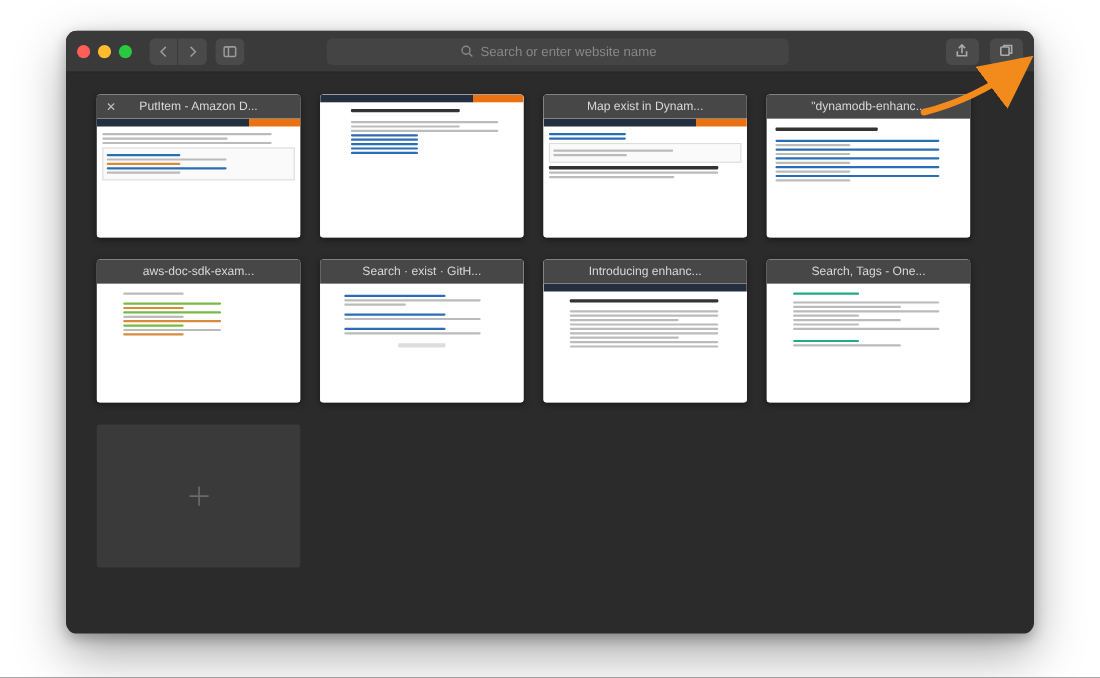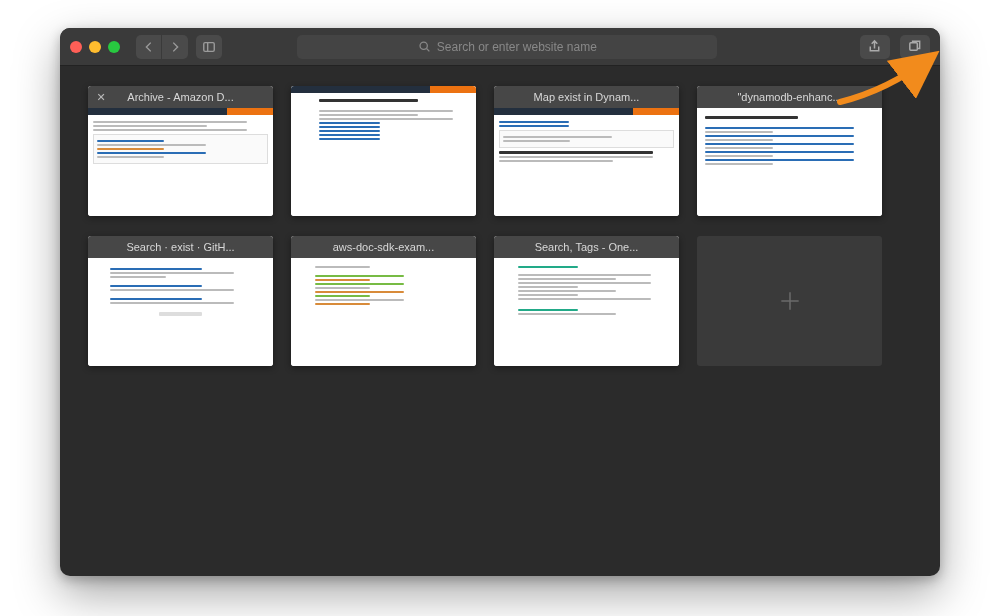--- a/index.html
+++ b/index.html
@@ -211,21 +211,21 @@
           </svg>
       </div>
     </div>
   </div>
 
   <div class="grid">
 
     <div class="tab-card">
       <div class="tab-header">
         <span class="tab-close">✕</span>
-        <span>Archive - Amazon D...</span>
+        <span>PutItem - Amazon D...</span>
       </div>
       <div class="thumb">
         <div class="aws-bar"></div>
         <div class="aws-content">
           <div class="fake-line l"></div>
             <div class="fake-line m"></div>
             <div class="fake-line l"></div>
           <div class="code-box">
             <div class="fake-line s blue"></div>
               <div class="fake-line m"></div>
@@ -286,41 +286,20 @@
           <div class="fake-line l blue"></div>
             <div class="fake-line s"></div>
           <div class="fake-line l blue"></div>
             <div class="fake-line s"></div>
           <div class="fake-line l blue"></div>
             <div class="fake-line s"></div>
           <div class="fake-line l blue"></div>
             <div class="fake-line s"></div>
           <div class="fake-line l blue"></div>
             <div class="fake-line s"></div>
-        </div>
-      </div>
-    </div>
-
-    <div class="tab-card">
-      <div class="tab-header">
-        <span>Search · exist · GitH...</span>
-      </div>
-      <div class="thumb">
-        <div class="aws-content" style="padding:8px 22px;">
-          <div class="fake-line m blue"></div>
-            <div class="fake-line l"></div>
-            <div class="fake-line s"></div>
-          <div style="height:3px"></div>
-          <div class="fake-line m blue"></div>
-            <div class="fake-line l"></div>
-          <div style="height:3px"></div>
-          <div class="fake-line m blue"></div>
-            <div class="fake-line l"></div>
-          <div style="height:6px"></div>
-          <div class="fake-line s" style="margin:0 auto;width:30%;background:#ddd;height:4px;"></div>
         </div>
       </div>
     </div>
 
     <div class="tab-card">
       <div class="tab-header">
         <span>aws-doc-sdk-exam...</span>
       </div>
       <div class="thumb">
         <div class="aws-content" style="padding:6px 24px;">
@@ -331,21 +310,63 @@
           <div class="fake-line m" style="background:#7b4;"></div>
           <div class="fake-line s"></div>
           <div class="fake-line m or"></div>
           <div class="fake-line s" style="background:#7b4;"></div>
           <div class="fake-line m"></div>
           <div class="fake-line s or"></div>
         </div>
       </div>
     </div>
 
-
+    <div class="tab-card">
+      <div class="tab-header">
+        <span>Search · exist · GitH...</span>
+      </div>
+      <div class="thumb">
+        <div class="aws-content" style="padding:8px 22px;">
+          <div class="fake-line m blue"></div>
+            <div class="fake-line l"></div>
+            <div class="fake-line s"></div>
+          <div style="height:3px"></div>
+          <div class="fake-line m blue"></div>
+            <div class="fake-line l"></div>
+          <div style="height:3px"></div>
+          <div class="fake-line m blue"></div>
+            <div class="fake-line l"></div>
+          <div style="height:6px"></div>
+          <div class="fake-line s" style="margin:0 auto;width:30%;background:#ddd;height:4px;"></div>
+        </div>
+      </div>
+    </div>
+
+
+    <div class="tab-card">
+      <div class="tab-header">
+        <span>Introducing enhanc...</span>
+      </div>
+      <div class="thumb">
+        <div class="aws-bar full"></div>
+        <div class="aws-content" style="padding:5px 8px 5px 24px;">
+          <div class="fake-line l" style="height:3px;background:#333;"></div>
+          <div style="height:3px"></div>
+          <div class="fake-line l"></div>
+            <div class="fake-line l"></div>
+            <div class="fake-line m"></div>
+          <div class="fake-line l"></div>
+            <div class="fake-line l"></div>
+            <div class="fake-line l"></div>
+          <div class="fake-line m"></div>
+            <div class="fake-line l"></div>
+            <div class="fake-line l"></div>
+        </div>
+      </div>
+    </div>
 
 
     <div class="tab-card">
       <div class="tab-header">
         <span>Search, Tags - One...</span>
       </div>
       <div class="thumb">
         <div class="aws-content" style="padding:6px 10px 5px 24px;">
           <div class="fake-line s" style="background:#2a8;"></div>
           <div style="height:2px"></div>

